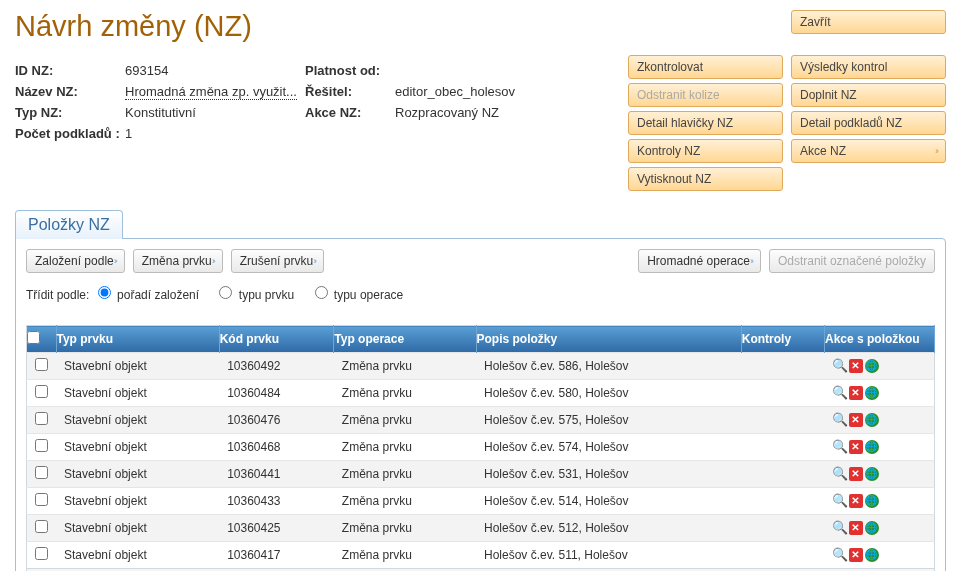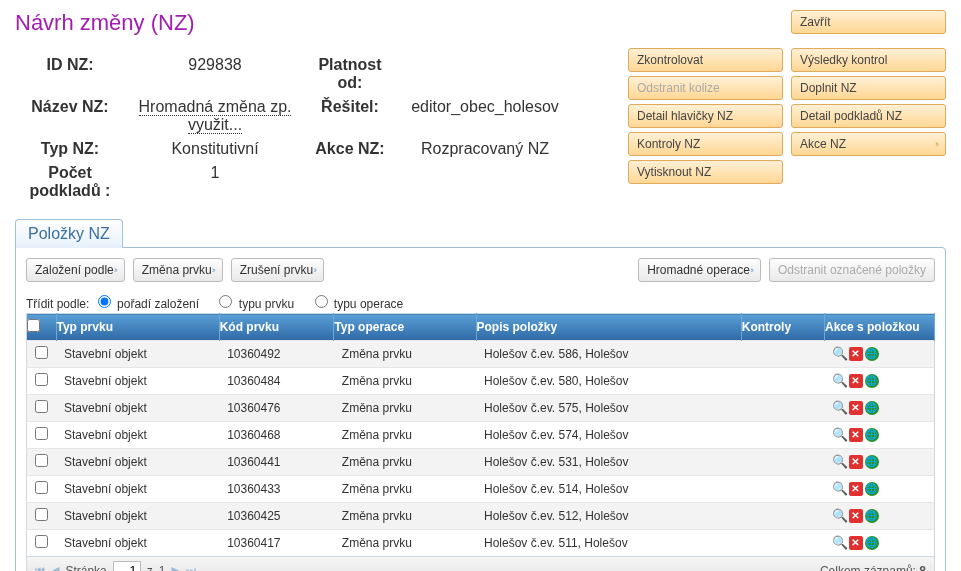--- a/index.html
+++ b/index.html
@@ -10,36 +10,35 @@
     padding: 10px 15px;
     background: #fff;
     color: #333;
   }
   .header-row {
     display: flex;
     justify-content: space-between;
     align-items: flex-start;
   }
   .page-title {
-    font-size: 22px;
-    color: #a21caf;
+    font-size: 29px;
+    color: #a16207;
     font-weight: normal;
     margin: 0 0 12px 0;
   }
   .top-area {
     display: flex;
     align-items: flex-start;
   }
   .info-grid {
     display: grid;
     grid-template-columns: 110px 180px 90px 180px;
     row-gap: 6px;
-    font-size: 16px;
+    font-size: 13px;
     margin-top: 8px;
-    text-align: center;
   }
   .info-label { font-weight: bold; }
   .info-value { color: #333; }
   .dotted-link { border-bottom: 1px dotted #333; cursor: pointer; }
   .button-cols {
     margin-left: auto;
     display: flex;
     gap: 8px;
   }
   .btn-col { display: flex; flex-direction: column; gap: 4px; width: 155px; }
@@ -87,21 +86,21 @@
     border-radius: 0 4px 4px 4px;
     padding: 10px;
   }
   .toolbar-row {
     display: flex;
     gap: 8px;
     align-items: center;
     margin-bottom: 10px;
   }
   .toolbar-row .spacer { flex: 1; }
-  .sort-row { margin-bottom: 2px; font-size: 12px; }
+  .sort-row { margin-bottom: 23px; font-size: 12px; }
   .sort-row label { margin-right: 12px; }
 
   table.grid {
     width: 100%;
     border-collapse: collapse;
     border: 1px solid #cfd7df;
   }
   table.grid th {
     background: linear-gradient(#5a9fd6, #2f6aa6);
     color: #fff;
@@ -154,21 +153,21 @@
   <div class="btn-col" style="width:155px;">
     <div class="btn">
         <span>Zavřít</span>
       </div>
   </div>
 </div>
 
 <div class="top-area">
   <div class="info-grid">
     <div class="info-label">ID NZ:</div>
-    <div class="info-value">929838</div>
+    <div class="info-value">693154</div>
     <div class="info-label">Platnost od:</div>
     <div class="info-value"></div>
 
     <div class="info-label">Název NZ:</div>
     <div class="info-value"><span class="dotted-link">Hromadná změna zp. využit...</span></div>
     <div class="info-label">Řešitel:</div>
     <div class="info-value">editor_obec_holesov</div>
 
     <div class="info-label">Typ NZ:</div>
     <div class="info-value">Konstitutivní</div>

